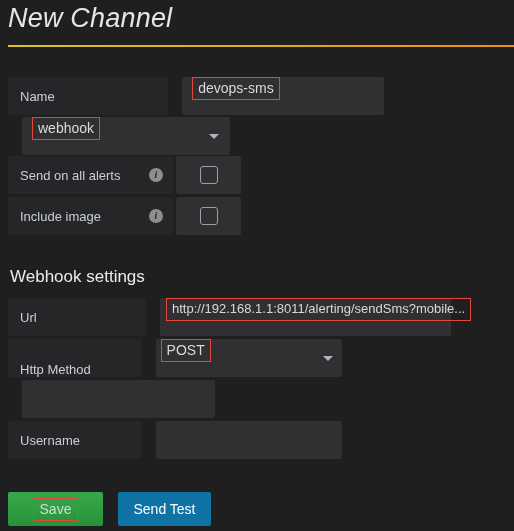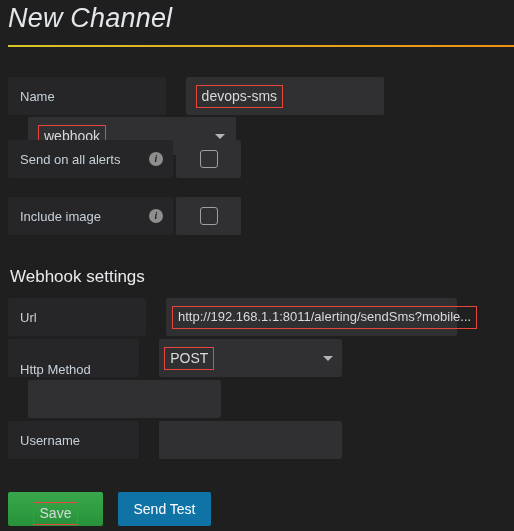--- a/index.html
+++ b/index.html
@@ -73,23 +73,23 @@
     font-style: italic;
     font-family: "Liberation Serif", serif;
     line-height: 14px;
     text-align: center;
     flex: 0 0 auto;
   }
 
   .field-cell {
     background: #303032;
     border-radius: 2px;
-    margin-left: 20px;
-    display: flex;
-    align-items: center;
+    margin-left: 14px;
+    display: flex;
+    align-items: flex-start;
     position: relative;
     box-sizing: border-box;
     padding-left: 10px;
     font-size: 14px;
     color: #d8d9da;
   }
 
   
   .hl {
     border: 1px solid #e8453c;
@@ -177,21 +177,21 @@
   </div>
 </div>
 
 <div class="form-row" style="left:8px; top:117px; width:376px;">
   <div class="field-cell" style="width:208px;">
     <span class="hl">webhook</span>
     <span class="caret" style="right:11px;"></span>
   </div>
 </div>
 
-<div class="form-row" style="left:8px; top:140px; width:233px;">
+<div class="form-row" style="left:8px; top:156px; width:233px;">
   <div class="row-label" style="width:165px;">
     <span class="lbl-text">Send on all alerts</span>
     <span class="info-icon">i</span>
   </div>
   <div class="check-cell" style="width:65px;">
     <span class="checkbox"></span>
   </div>
 </div>
 
 <div class="form-row" style="left:8px; top:197px; width:233px;">
@@ -233,18 +233,18 @@
 
 <div class="form-row" style="left:8px; top:421px; width:334px;">
   <div class="row-label" style="width:138px;">
     <span class="lbl-text">Username</span>
   </div>
   <div class="field-cell" style="width:193px;">
     <span></span>
   </div>
 </div>
 
-<button class="btn btn-save" style="left:8px; top:492px; width:95px; height:34px;align-items:flex-end;">
+<button class="btn btn-save" style="left:8px; top:492px; width:95px; height:34px;">
   <span class="hl">Save</span>
 </button>
 <button class="btn btn-test" style="left:118px; top:492px; width:93px; height:34px;">
   <span>Send Test</span>
 </button>
 
 </body></html>

